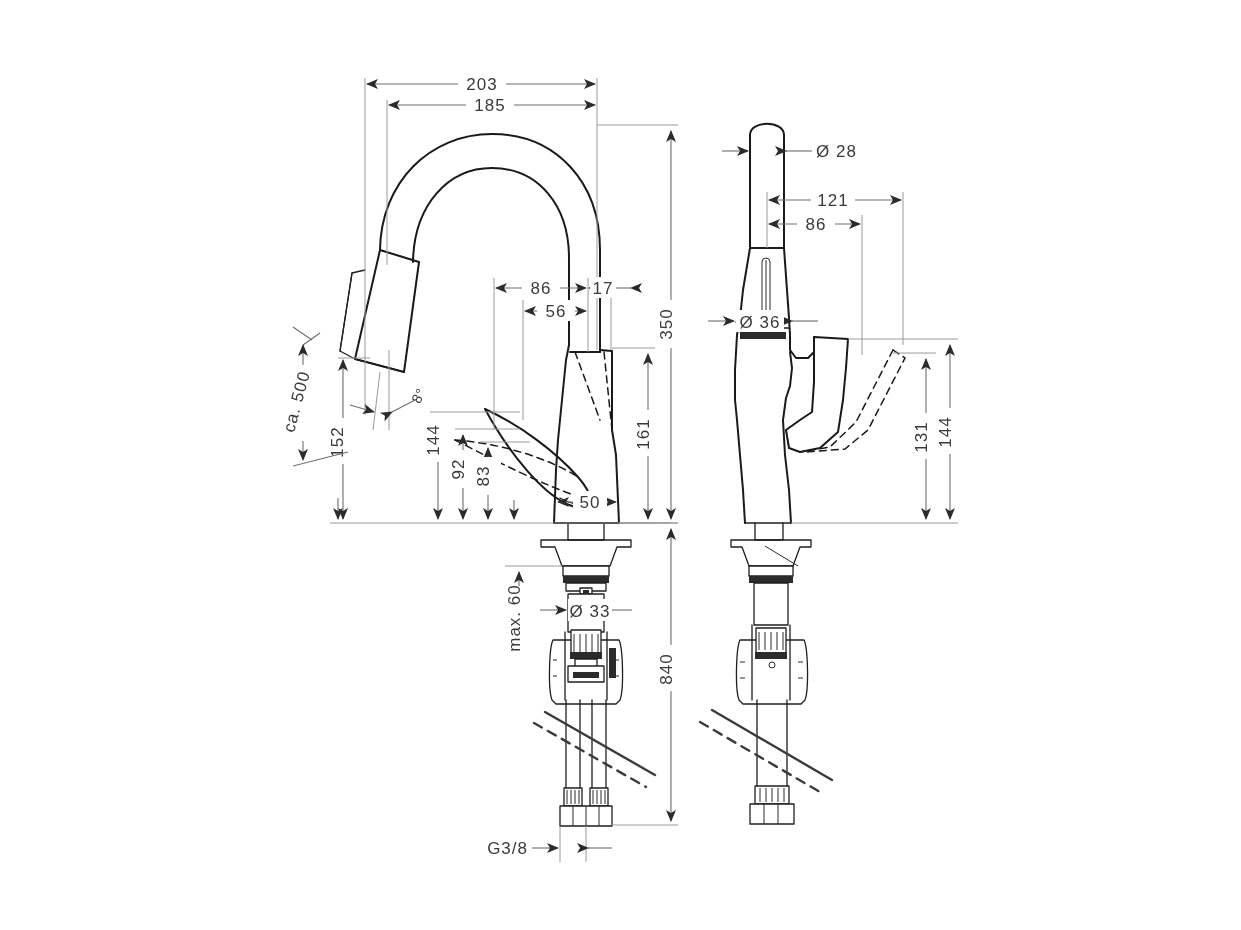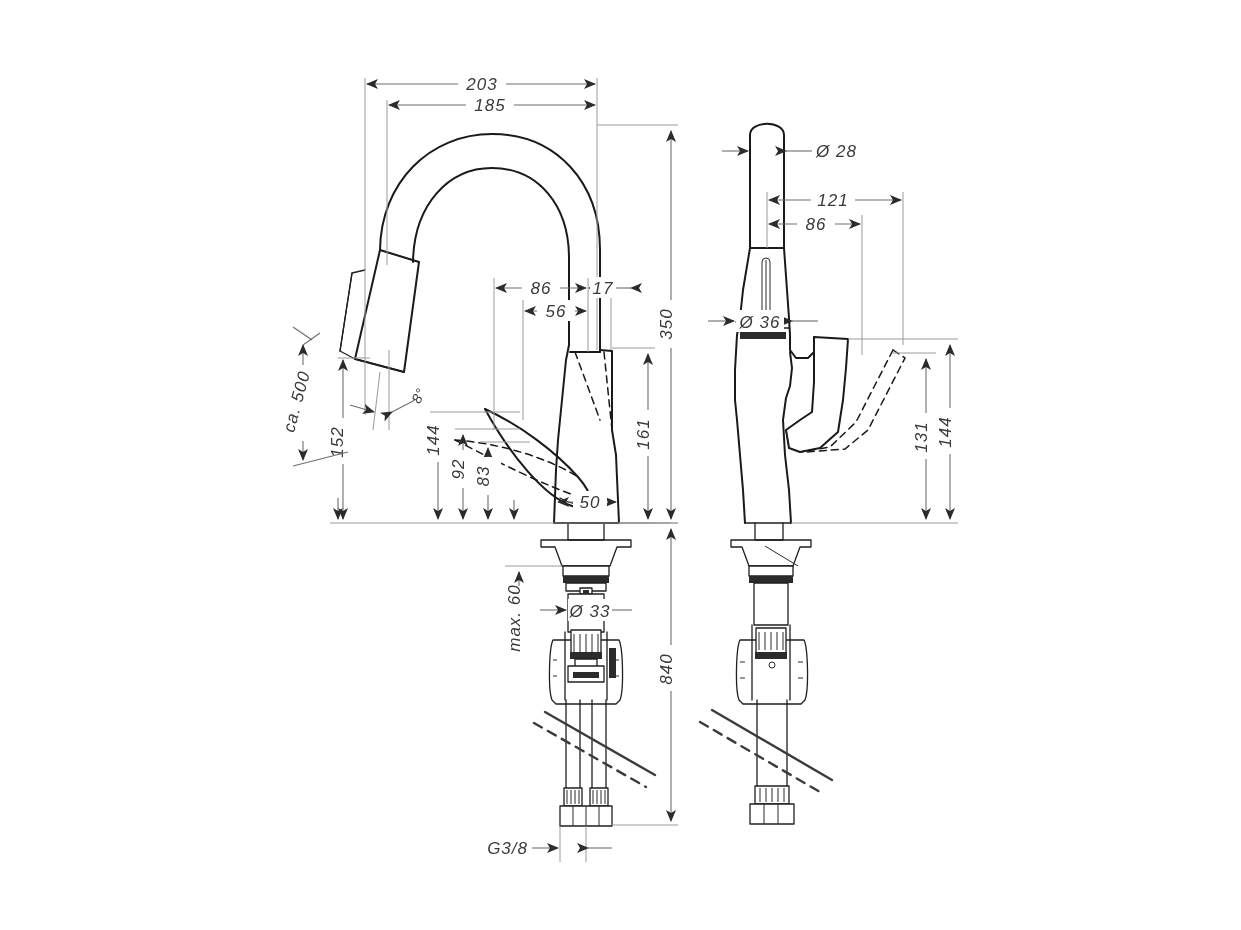--- a/index.html
+++ b/index.html
@@ -15,21 +15,20 @@
     overflow: hidden;
     position: relative;
   }
   #drawing-root {
     position: absolute;
     left: 0;
     top: 0;
     width: 1241px;
     height: 930px;
     background: #ffffff;
-    font-style: italic;
   }
   svg#tech-svg {
     display: block;
     width: 1241px;
     height: 930px;
     background: #ffffff;
   }
   .dimline { stroke: #6e6e6e; stroke-width: 1.1; fill: none; }
   .extline { stroke: #9a9a9a; stroke-width: 1.0; fill: none; }
   .dimarrow { fill: #2b2b2b; stroke: none; }

